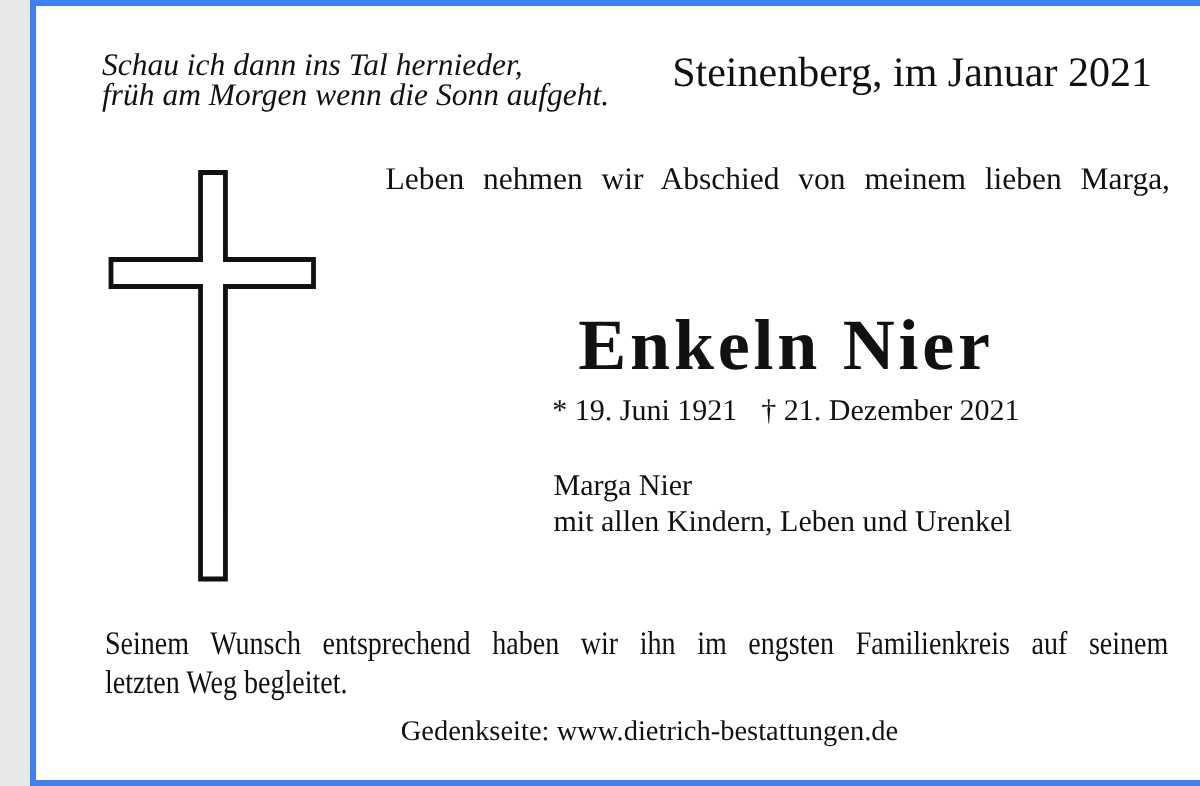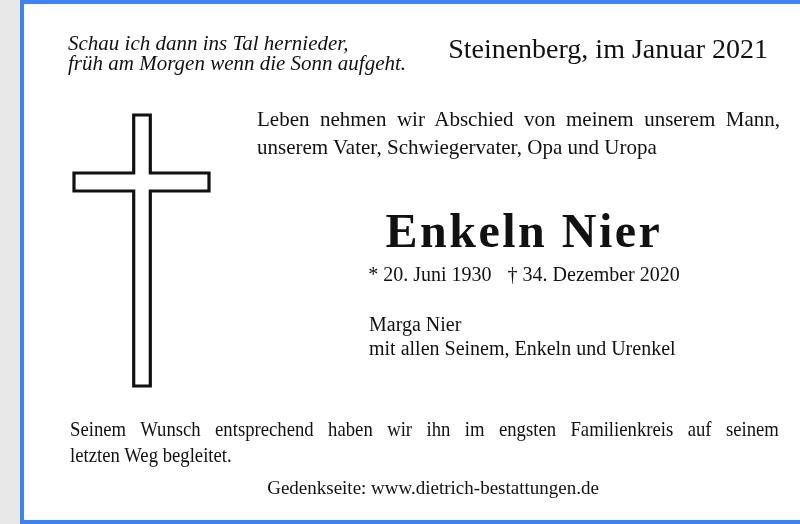--- a/index.html
+++ b/index.html
@@ -102,34 +102,33 @@
 
   <div class="dateline">Steinenberg, im Januar 2021</div>
 
   <div class="cross">
     <svg width="144" height="280" viewBox="0 0 144 280" xmlns="http://www.w3.org/2000/svg">
       <path d="M 63.7 4 H 80.3 V 62 H 139 V 80 H 80.3 V 275 H 63.7 V 80 H 4 V 62 H 63.7 Z" fill="#ffffff" stroke="#111111" stroke-width="3.2" stroke-linejoin="miter"></path>
     </svg>
   </div>
 
   <div class="intro">
-    <div class="jline">Leben nehmen wir Abschied von meinem unserem Mann,</div>
-    <div>unserem Vater, Schwiegervater, Opa und Uropa</div>
+    <div class="jline">Leben nehmen wir Abschied von meinem lieben Marga,</div>
   </div>
 
   <div class="name">Enkeln Nier</div>
 
   <div class="dates">
-    <span>* 20. Juni 1930</span><span class="gap"></span><span>† 34. Dezember 2020</span>
+    <span>* 19. Juni 1921</span><span class="gap"></span><span>† 21. Dezember 2021</span>
   </div>
 
   <div class="closing">
     <div class="mourners">
       <div>Marga Nier</div>
-      <div>mit allen Seinem, Enkeln und Urenkel</div>
+      <div>mit allen Kindern, Leben und Urenkel</div>
     </div>
   </div>
 
   <div class="farewell">
     <div class="jline">Seinem Wunsch entsprechend haben wir ihn im engsten Familienkreis auf seinem</div>
     <div>letzten Weg begleitet.</div>
   </div>
 
   <div class="memorial">
     <span>Gedenkseite:</span>

